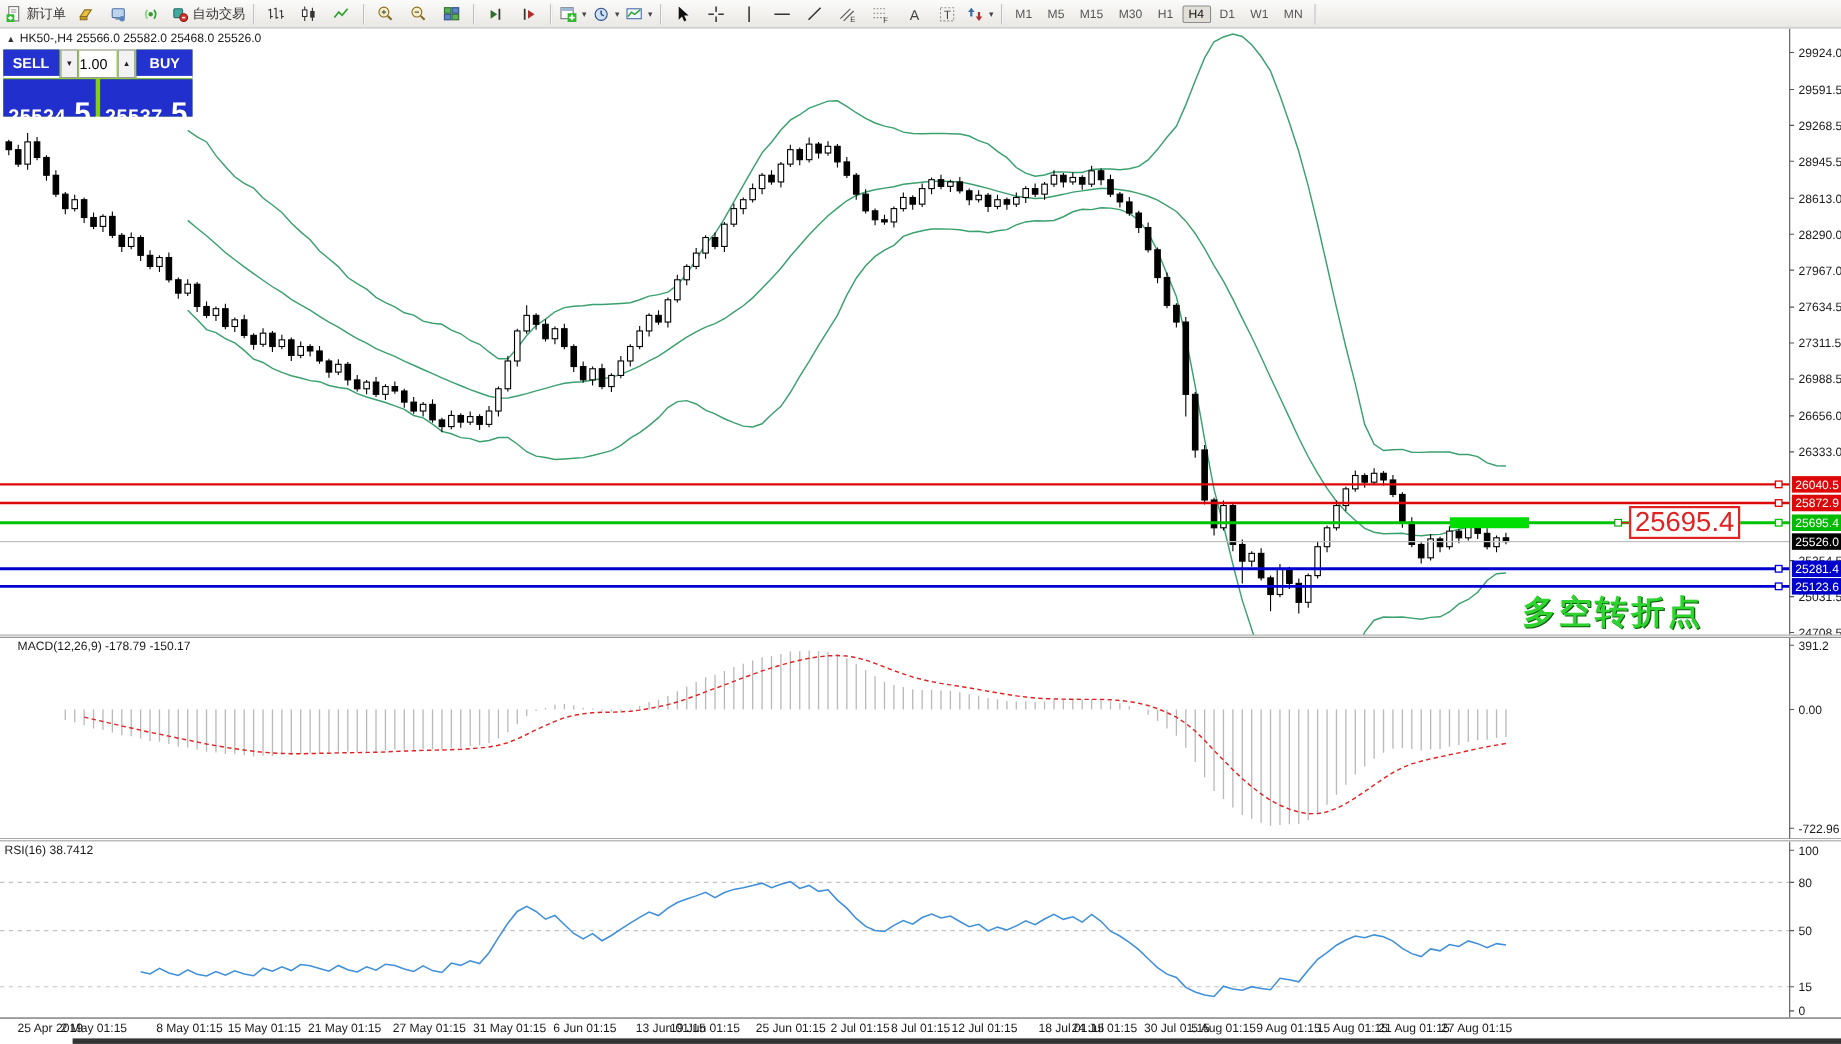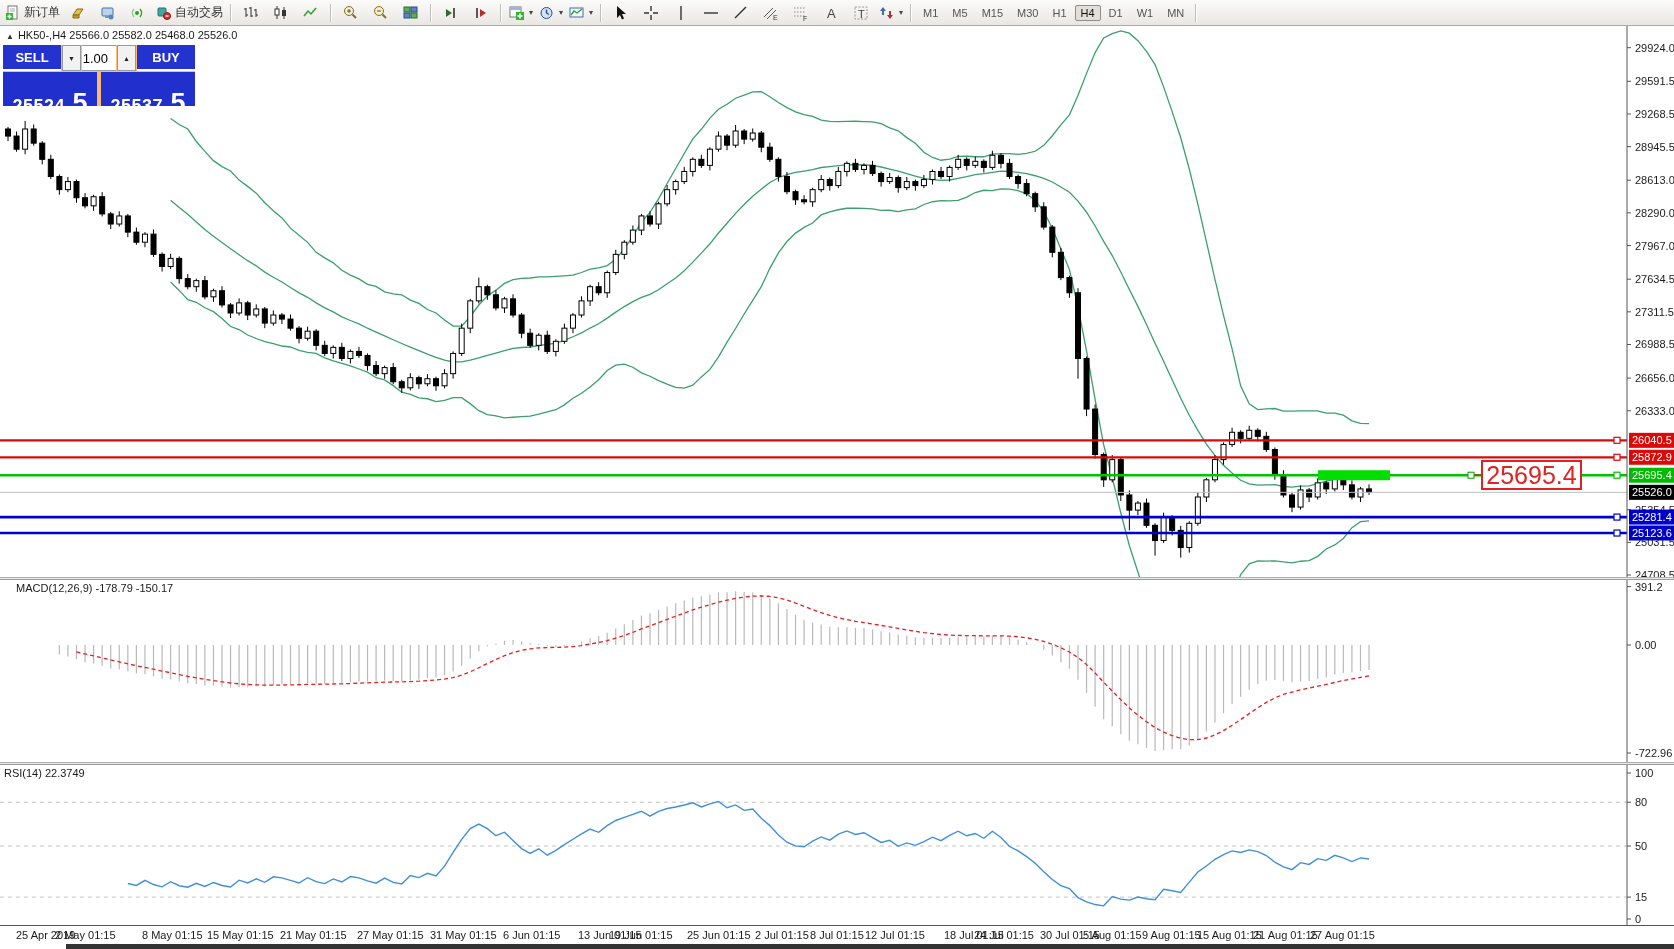--- a/index.html
+++ b/index.html
@@ -9,21 +9,21 @@
            background:linear-gradient(#fbfbfa,#e9e7e3);border-bottom:1px solid #a9a9a9;padding-left:2px;box-sizing:border-box;}
   .tb-btn{height:22px;min-width:24px;display:inline-flex;align-items:center;justify-content:center;gap:3px;
           padding:0 3px;color:#333;font-size:12px;cursor:default;white-space:nowrap;}
   .tb-sep{width:1px;height:18px;background:#bdbdbd;margin:0 4px;border-right:1px solid #fff;}
   .tb-caret{font-size:8px;color:#444;margin-left:1px;}
   .tf-btn{font-size:11px;color:#555;padding:2px 6px;margin:0 1px;}
   .tf-active{background:#e2dfd9;border:1px solid #8d8d8d;border-radius:2px;color:#111;padding:1px 5px;}
   
   #symline{position:absolute;left:6px;top:29px;font-size:11px;color:#1a1a1a;z-index:6;}
   #symline .tri{font-size:8px;color:#333;margin-right:4px;}
-  #qp{position:absolute;left:3px;top:45px;width:192px;z-index:6;background:#fdba74;}
+  #qp{position:absolute;left:3px;top:45px;width:172px;z-index:6;background:#84cc16;}
   #qp .row1{display:flex;height:26px;gap:1px;}
   .qp-btn{background:#2433d0;color:#fff;font-size:13px;font-weight:bold;display:flex;align-items:center;justify-content:center;
           width:58px;border-bottom:2px solid #fff;box-sizing:border-box;}
   .spin-btn{width:19px;background:#f2f2f2;border:1px solid #9a9a9a;box-sizing:border-box;display:flex;align-items:center;justify-content:center;font-size:7px;color:#222;}
   .qp-vol{flex:1;background:#fff;border:1px solid #9a9a9a;border-left:none;border-right:none;box-sizing:border-box;
           font-size:13px;color:#000;display:flex;align-items:center;justify-content:flex-end;padding-right:8px;}
   #qp .row2{display:flex;height:34px;margin-top:1px;gap:4px;}
   .px-box{background:#2130cc;color:#fff;flex:1;display:flex;align-items:baseline;justify-content:center;padding-top:21px;box-sizing:border-box;}
   .px-main{font-size:18px;font-weight:bold;letter-spacing:.5px;}
   .px-frac{font-size:27px;font-weight:bold;line-height:20px;}
@@ -899,23 +899,24 @@
           <text x="1635" y="85" font-size="11" fill="#1a1a1a" font-family="Liberation Sans, sans-serif">50</text>
           <line x1="1627" y1="132.1" x2="1631" y2="132.1" stroke="#555"></line>
           <text x="1635" y="136.1" font-size="11" fill="#1a1a1a" font-family="Liberation Sans, sans-serif">15</text>
           <line x1="1627" y1="154" x2="1631" y2="154" stroke="#555"></line>
           <text x="1635" y="158" font-size="11" fill="#1a1a1a" font-family="Liberation Sans, sans-serif">0</text>
         </g>
       </svg>
     </div>
 
   <div class="ind-label" style="left:16px;top:582px">MACD(12,26,9) -178.79 -150.17</div>
-  <div class="ind-label" style="left:4px;top:767px">RSI(14) 22.3749</div>
+  <div class="ind-label" style="left:4px;top:767px">RSI(16) 38.7412</div>
 
   <div id="big-label" style="top: 460px;">25695.4</div>
+  <div id="cn-note">多空转折点</div>
 
   <div id="timeline">
       <div class="tl-label" style="left: 16px;">25 Apr 2019</div>
       <div class="tl-label" style="left: 55px;">2 May 01:15</div>
       <div class="tl-label" style="left: 142px;">8 May 01:15</div>
       <div class="tl-label" style="left: 207px;">15 May 01:15</div>
       <div class="tl-label" style="left: 280px;">21 May 01:15</div>
       <div class="tl-label" style="left: 357px;">27 May 01:15</div>
       <div class="tl-label" style="left: 430px;">31 May 01:15</div>
       <div class="tl-label" style="left: 503px;">6 Jun 01:15</div>

